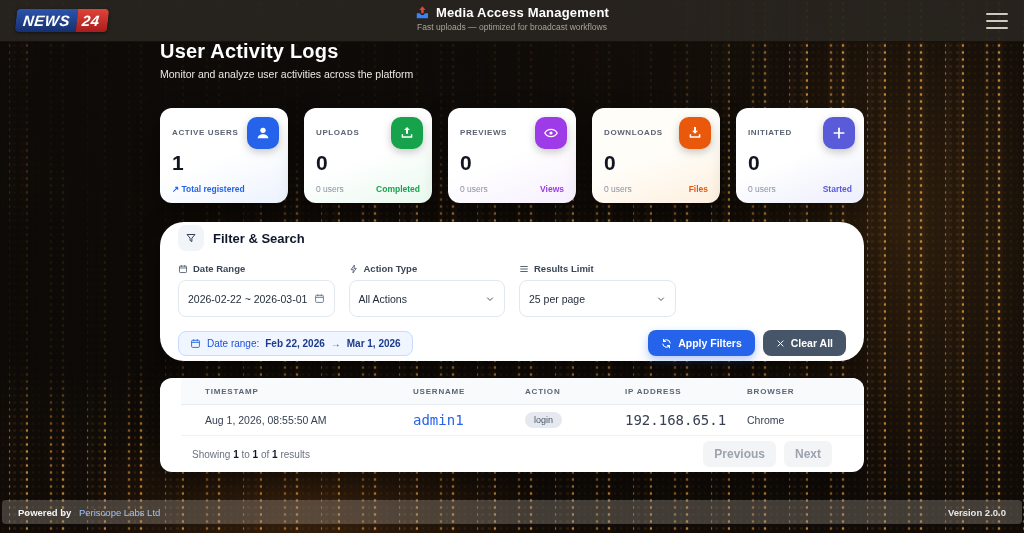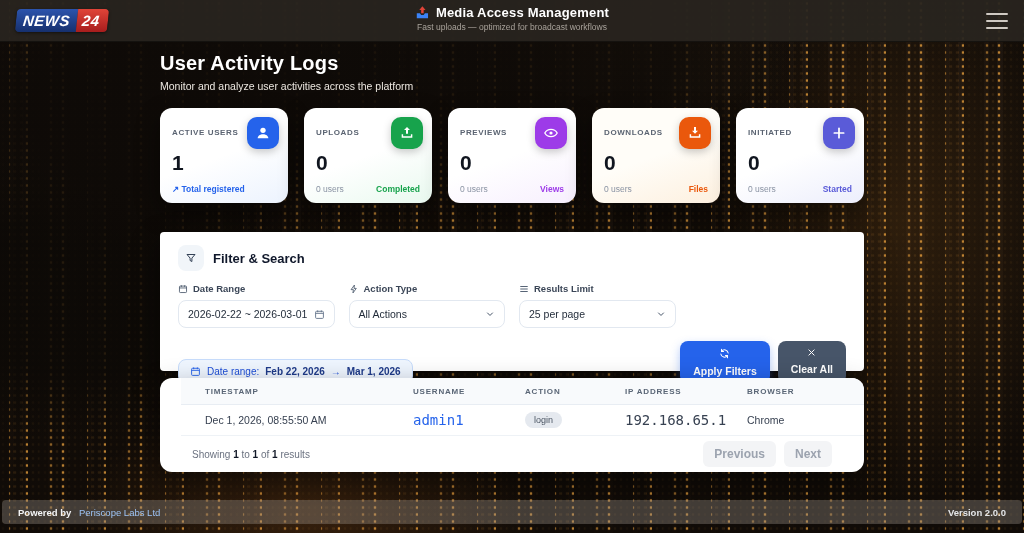--- a/index.html
+++ b/index.html
@@ -47,34 +47,34 @@
   .card .label{font-size:8px;font-weight:700;color:#5b6472;letter-spacing:.6px;margin-top:8px;width:70px;}
   .card .cicon{position:absolute;top:9px;right:9px;width:32px;height:32px;border-radius:10px;display:flex;align-items:center;justify-content:center;box-shadow:0 3px 8px rgba(0,0,0,.22);}
   .cicon.blue{background:#2563eb}.cicon.green{background:#17a34c}.cicon.purple{background:#9d3be8}
   .cicon.orange{background:#ea580c}.cicon.indigo{background:#5a5bd8}
   .card .value{position:absolute;left:12px;top:43px;font-size:21px;font-weight:800;color:#10151f;}
   .card .foot{position:absolute;left:12px;right:12px;bottom:9px;display:flex;justify-content:space-between;font-size:8.5px;align-items:center;}
   .foot .fl{color:#8a93a3}.foot .fr{font-weight:700}
   .c1 .fl{color:#2563eb;font-weight:700}
   .c2 .fr{color:#17a34c}.c3 .fr{color:#9d3be8}.c4 .fr{color:#ea580c}.c5 .fr{color:#5a5bd8}
   
-  .fpanel{top:232px;height:139px;background:#fff;border-radius:4px;padding:13px 18px;box-shadow:0 12px 30px rgba(0,0,0,.45);}
+  .fpanel{top:222px;height:139px;background:#fff;border-radius:24px;padding:3px 18px;box-shadow:0 12px 30px rgba(0,0,0,.45);}
   .fhead{display:flex;align-items:center;gap:9px;}
   .fhead .fbox{width:26px;height:26px;border-radius:8px;background:#f1f5f9;display:flex;align-items:center;justify-content:center;}
   .fhead b{font-size:13px;font-weight:800;color:#0f172a;}
   .fgrid{display:grid;grid-template-columns:repeat(4,1fr);gap:14px;margin-top:12px;}
   .flabel{display:flex;align-items:center;gap:5px;font-size:9.5px;font-weight:700;color:#3b4657;margin-bottom:6px;}
-  .ctrl{height:28px;border:1px solid #e2e8f0;border-radius:8px;background:#fff;display:flex;align-items:center;justify-content:space-between;padding:0 9px;font-size:10.5px;color:#1f2937;width:100%;}
+  .ctrl{height:37px;border:1px solid #e2e8f0;border-radius:8px;background:#fff;display:flex;align-items:center;justify-content:space-between;padding:0 9px;font-size:10.5px;color:#1f2937;width:100%;}
   input.ctrl{font-family:"Liberation Sans",sans-serif;outline:none;}
   input.ctrl::placeholder{color:#9aa3b2;}
   .chiprow{display:flex;align-items:flex-end;justify-content:space-between;margin-top:13px;}
   .chip{display:flex;align-items:center;gap:6px;background:#eff6ff;border:1px solid #c7dcfb;border-radius:8px;padding:6px 11px;font-size:10px;color:#1d4ed8;}
   .chip b{color:#1e3a8a;font-weight:800;}
   .btns{display:flex;gap:8px;}
-  .btn{display:flex;align-items:center;gap:6px;border:none;border-radius:8px;padding:7px 13px;font-size:10.5px;font-weight:700;color:#fff;cursor:pointer;font-family:"Liberation Sans",sans-serif;flex-direction:column;}
+  .btn{display:flex;align-items:center;gap:6px;border:none;border-radius:8px;padding:7px 13px;font-size:10.5px;font-weight:700;color:#fff;cursor:pointer;font-family:"Liberation Sans",sans-serif;}
   .btn.apply{background:#2563eb;box-shadow:0 4px 10px rgba(37,99,235,.35);}
   .btn.clear{background:#475569;}
   
   .tpanel{top:378px;background:#fff;border-radius:12px;overflow:hidden;box-shadow:0 12px 30px rgba(0,0,0,.45);}
   .thead,.trow{display:grid;grid-template-columns:208px 112px 100px 122px 130px 1fr;align-items:center;padding-left:24px;margin-left:21px;}
   .thead{height:27px;background:#f8fafc;border-bottom:1px solid #e8edf3;font-size:8px;font-weight:700;color:#5a6676;letter-spacing:.8px;}
   .trow{height:31px;border-bottom:1px solid #eef2f6;font-size:10.5px;color:#374151;cursor:pointer;}
   .mono{font-family:"DejaVu Sans Mono",monospace;font-size:14px;}
   .uname{color:#2563eb;}
   .pill{display:inline-block;background:#e5e9ef;color:#4b5563;border-radius:999px;padding:3px 9px;font-size:9px;justify-self:start;}
@@ -112,21 +112,21 @@
       </div>
       <div class="s">Fast uploads — optimized for broadcast workflows</div>
     </div>
     <div class="burger">
         <i></i>
         <i></i>
         <i></i>
       </div>
   </div>
 
-  <div class="content pagehead" style="position:absolute;top:52px;">
+  <div class="content pagehead" style="position:absolute;top:40px;">
     <h1>User Activity Logs</h1>
     <p>Monitor and analyze user activities across the platform</p>
   </div>
 
   <div class="content cards" style="position:absolute;">
 
     <div class="card c1">
       <div class="label">ACTIVE USERS</div>
       <div class="cicon blue">
         <svg width="16" height="16" viewBox="0 0 24 24">
@@ -311,21 +311,21 @@
   <div class="content tpanel" style="position:absolute;">
     <div class="thead">
       <span>TIMESTAMP</span>
       <span>USERNAME</span>
       <span>ACTION</span>
       <span>IP ADDRESS</span>
       <span>BROWSER</span>
       <span></span>
     </div>
     <div class="trow">
-      <span>Dec 1, 2026, 08:55:50 AM</span>
+      <span>Aug 1, 2026, 08:55:50 AM</span>
       <span class="mono uname">admin1</span>
       <span><span class="pill">login</span></span>
       <span class="mono">192.168.65.1</span>
       <span>Chrome</span>
       <span class="expand">▶</span>
     </div>
     <div class="pager">
       <div>
         <span>Showing</span>
         <b>1</b>

